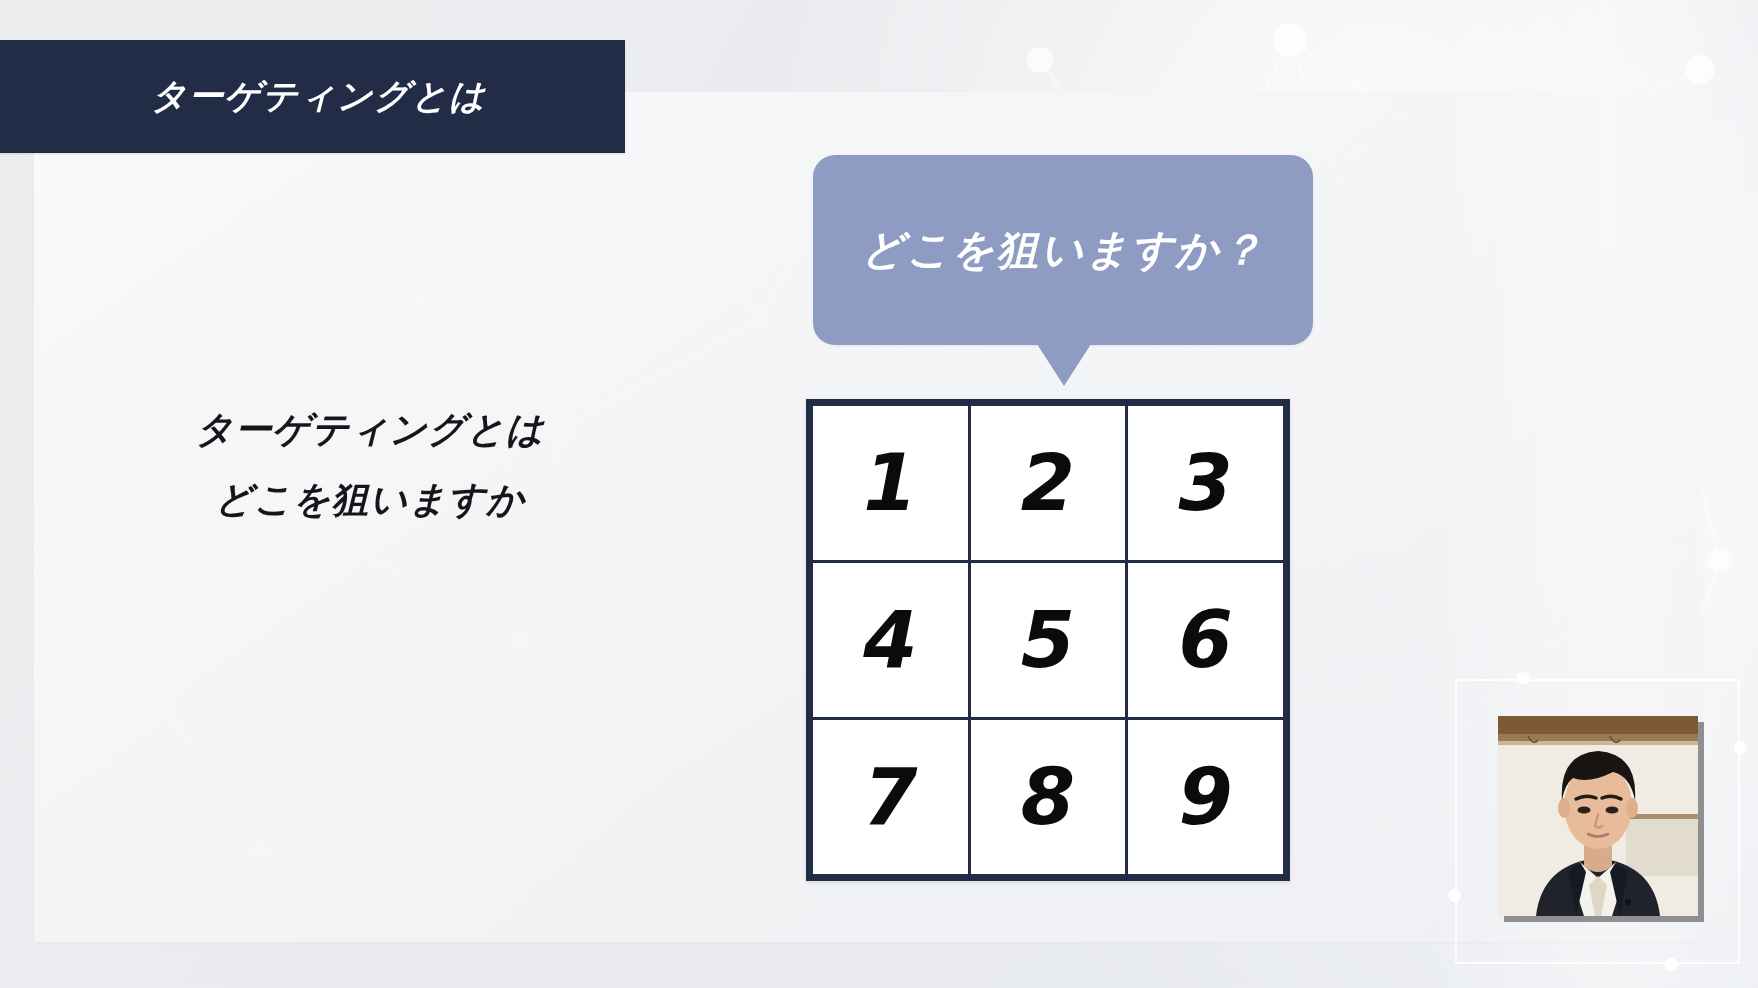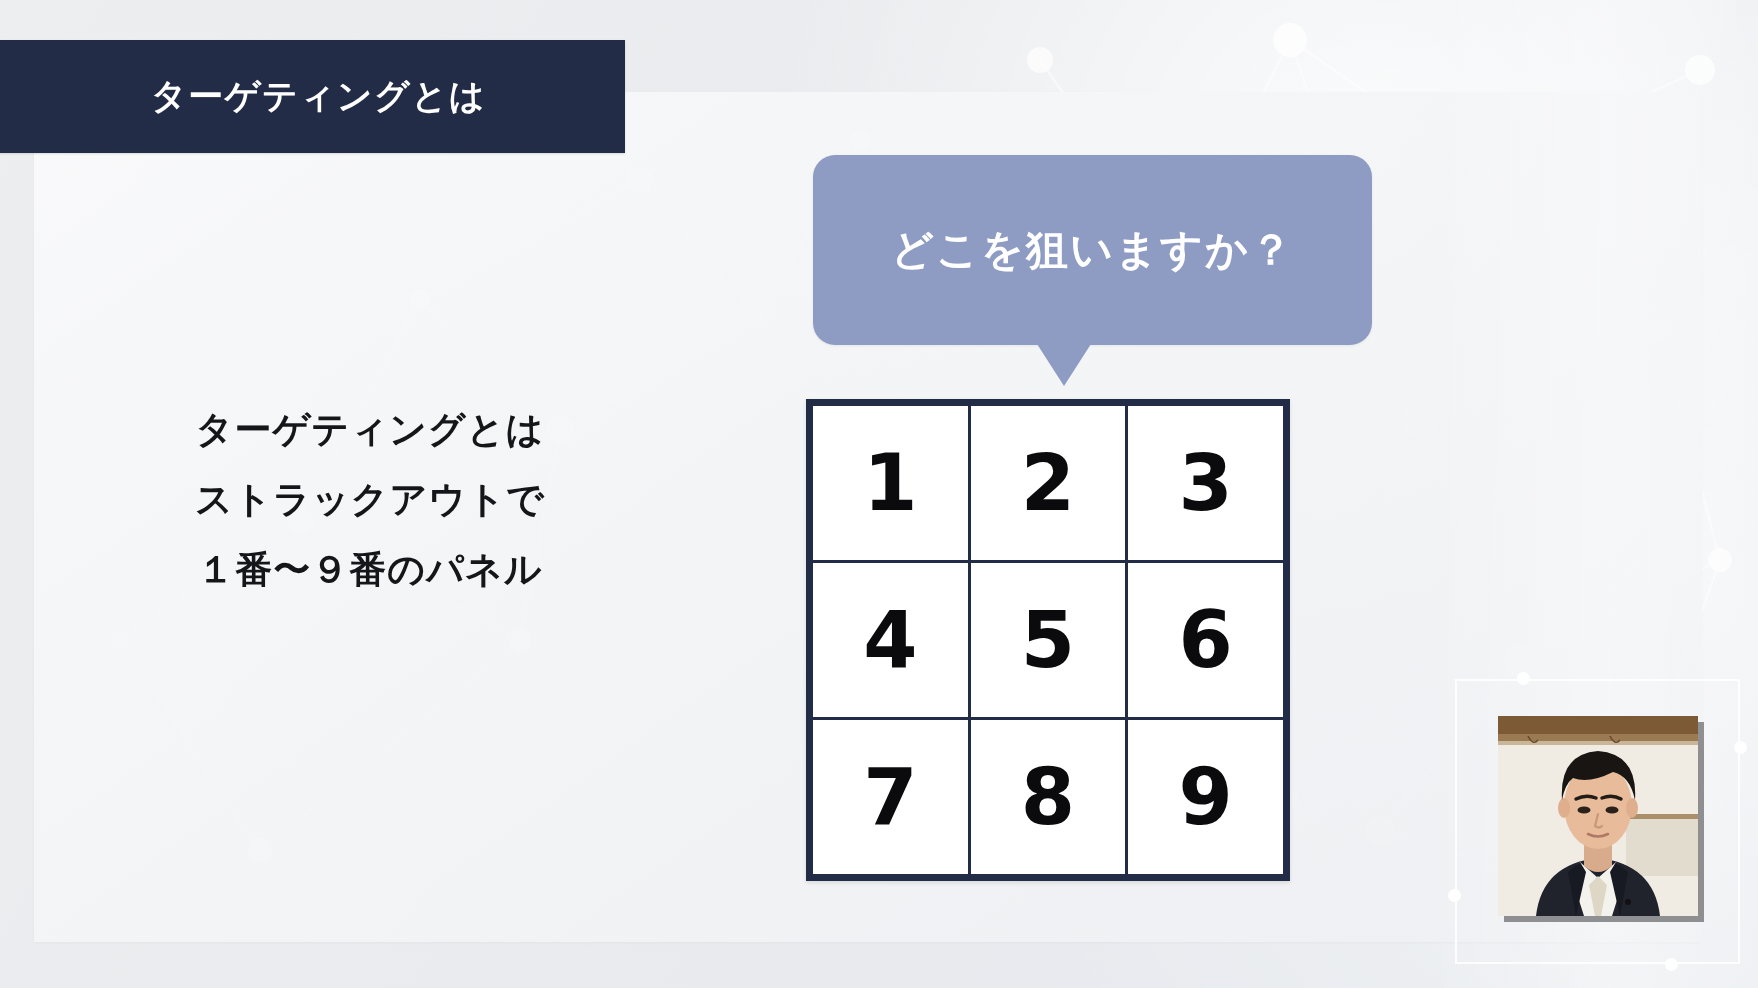--- a/index.html
+++ b/index.html
@@ -15,20 +15,21 @@
     font-family: "Liberation Sans", "DejaVu Sans", sans-serif;
   }
 
   
   .slide {
     position: relative;
     width: 1758px;
     height: 988px;
     background: #a16207;
     overflow: hidden;
+    font-style: italic;
   }
 
   
   .slide-backdrop {
     position: absolute;
     left: 0; top: 0;
     width: 1758px; height: 988px;
     background:
       radial-gradient(circle at 78% 18%, rgba(255,255,255,0.85) 0%, rgba(255,255,255,0) 38%),
       radial-gradient(circle at 95% 62%, rgba(255,255,255,0.55) 0%, rgba(255,255,255,0) 40%),
@@ -98,21 +99,21 @@
 
   
   .bubble-wrap {
     position: absolute;
     left: 813px;
     top: 155px;
     z-index: 7;
   }
   .bubble {
     position: relative;
-    width: 559px;
+    width: 500px;
     height: 190px;
     background: #8e9cc4;
     border-radius: 22px;
     display: flex;
     align-items: center;
     justify-content: center;
     box-shadow: 0 1px 3px rgba(0,0,0,0.06);
   }
   .bubble-text {
     color: #ffffff;
@@ -275,22 +276,21 @@
 
   <div class="content-card"></div>
   <div class="card-shade"></div>
 
   <div class="header-bar">
     <span class="header-title">ターゲティングとは</span>
   </div>
 
   <div class="body-text">
     <div class="body-line">ターゲティングとは</div>
-    <div class="body-line">ストラックアウトで</div>
-    <div class="body-line">１番〜９番のパネル</div>
+    <div class="body-line">どこを狙いますか</div>
   </div>
 
   <div class="bubble-wrap">
     <div class="bubble">
       <span class="bubble-text">どこを狙いますか？</span>
     </div>
     <div class="bubble-tail"></div>
   </div>
 
   <div class="grid-panel">

